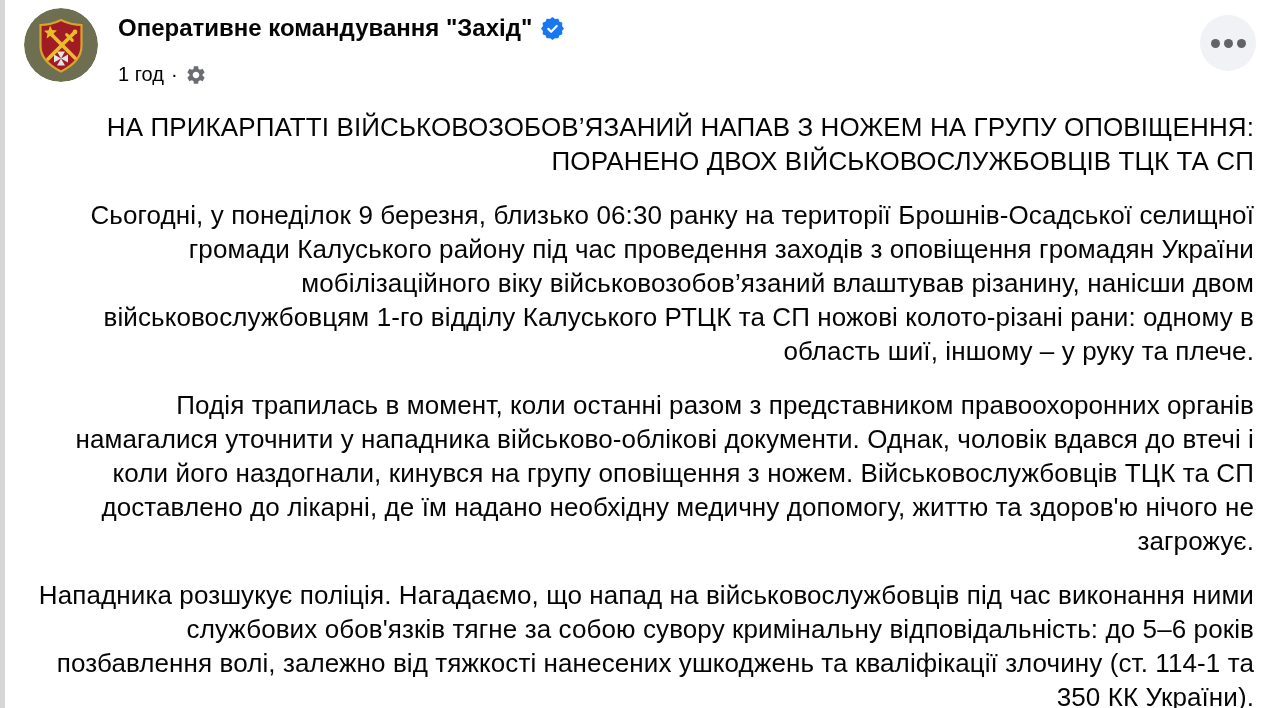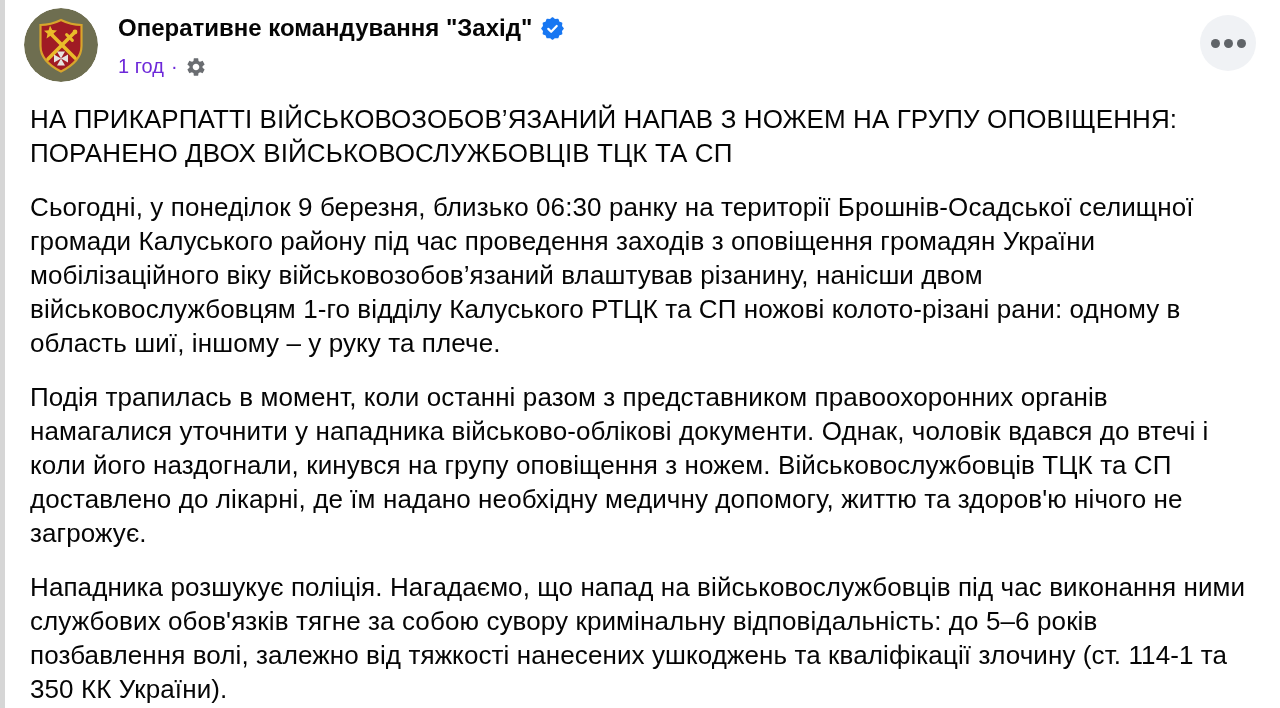--- a/index.html
+++ b/index.html
@@ -26,42 +26,42 @@
     flex: 0 0 auto; cursor: pointer; display: block;
   }
   .header-info { margin-left: 20px; padding-top: 6px; }
   .author-row { display: flex; align-items: center; gap: 9px; }
   .author {
     font-size: 24px; font-weight: 700; color: #050505;
     line-height: 28px; cursor: pointer; white-space: nowrap;
   }
   .badge { width: 23px; height: 23px; display: inline-block; flex: 0 0 auto; }
   .meta-row {
-    margin-top: 12px; display: flex; align-items: center; gap: 7px;
-    color: #6d28d9; font-size: 20px; line-height: 24px;
+    margin-top: 20px; display: flex; align-items: center; gap: 7px;
+    color: #000000; font-size: 20px; line-height: 24px;
   }
   .gear-icon { width: 22px; height: 22px; display: inline-block; margin-top: 1px; }
   .more-btn {
     position: absolute; top: 15px; right: 24px;
     width: 56px; height: 56px; border: none; border-radius: 50%;
     background: #f0f2f5; cursor: pointer;
     display: flex; align-items: center; justify-content: center; gap: 4px;
     padding: 0;
   }
   .more-btn .dot {
     width: 9px; height: 9px; border-radius: 50%;
     background: #606468; display: block;
   }
   
   .content {
     position: absolute; top: 94px; left: 30px; width: 1224px;
     font-size: 26px; line-height: 34px; color: #050505;
     letter-spacing: 0.1px;
   }
-  .content p { margin: 8px 0 20px 0; }
+  .content p { margin: 16px 0 20px 0; text-align: right; }
 </style>
 </head>
 <body>
 
 <div class="left-strip"></div>
 
 <div class="header">
 
   <svg class="avatar" viewBox="0 0 74 74" role="img">
     <circle cx="37" cy="37" r="37" fill="#6e6e50"></circle>

